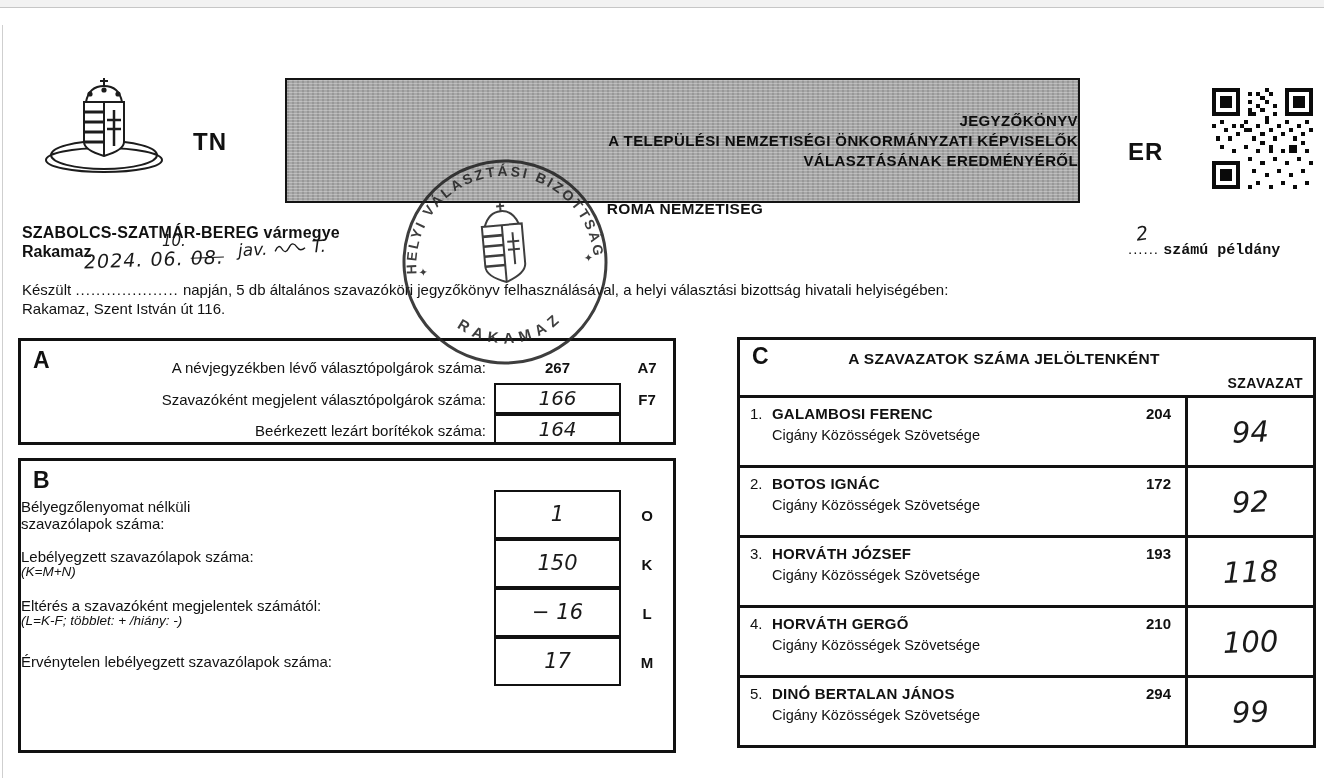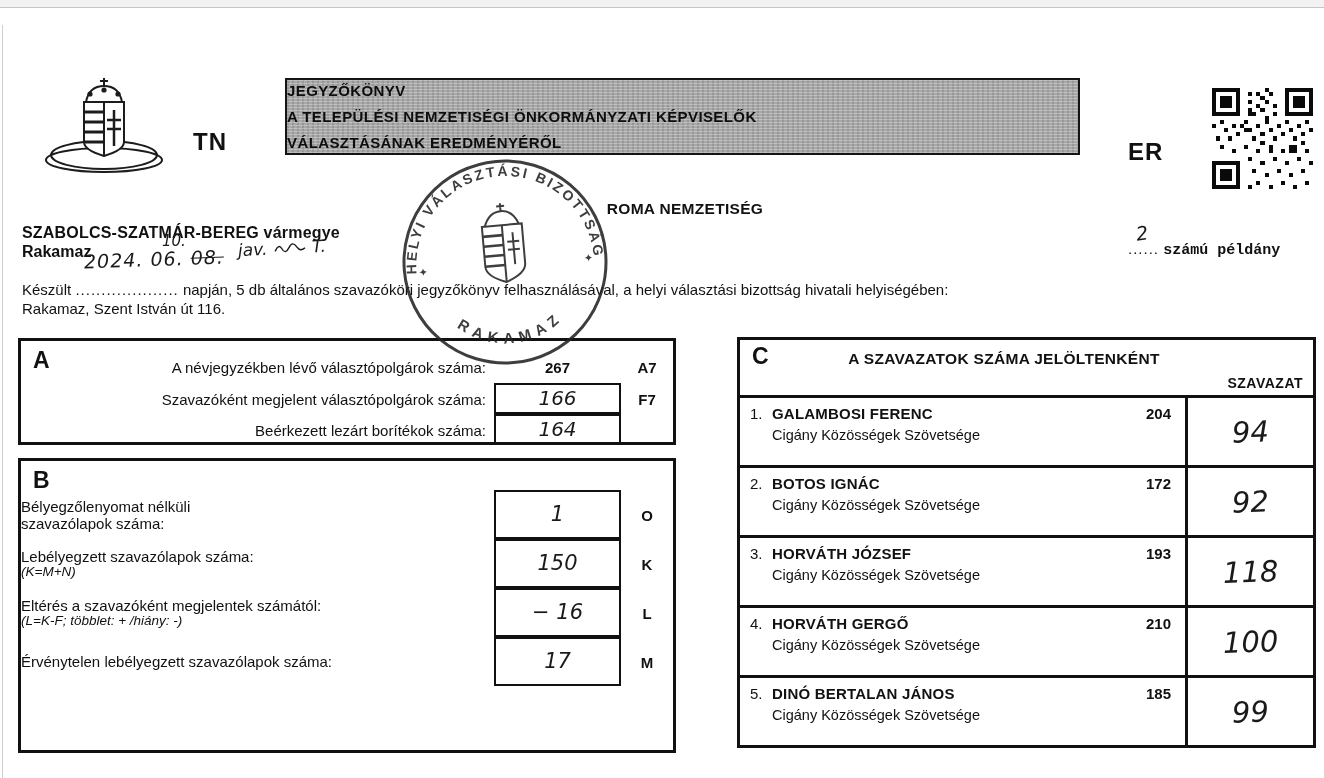--- a/index.html
+++ b/index.html
@@ -11,28 +11,28 @@
   .top-strip { position:absolute; left:0; top:0; width:1324px; height:8px;
     background:#f2f2f2; border-bottom:1px solid #c6c6c6; }
   .left-edge { position:absolute; left:2px; top:25px; bottom:0; width:1px; background:#cfcfcf; }
 
   .abs { position:absolute; }
   .hw { font-family:"DejaVu Sans", sans-serif; font-style:italic; color:#1a1a1a; }
 
   
   .corner-code { font-size:24px; font-weight:bold; letter-spacing:1px; }
   .title-box {
-    left:285px; top:78px; width:795px; height:77px;
+    left:285px; top:78px; width:795px; height:125px;
     background-color:#a8a8a8;
     background-image:
       repeating-linear-gradient(0deg, rgba(255,255,255,.28) 0 1px, rgba(0,0,0,0) 1px 3px),
       repeating-linear-gradient(90deg, rgba(0,0,0,.10) 0 2px, rgba(0,0,0,0) 2px 5px);
     border:2px solid #141414;
-    display:flex; flex-direction:column; justify-content:center; align-items:flex-start;
-    gap:9px; text-align:center; z-index:1;
+    display:flex; flex-direction:column; justify-content:center; align-items:flex-end;
+    gap:3px; text-align:center; z-index:1;
   }
   .title-line { font-weight:bold; font-size:15px; letter-spacing:.4px; color:#0d0d0d; }
   .subtitle { left:560px; top:200px; width:250px; text-align:center;
     font-size:15.5px; font-weight:bold; letter-spacing:.3px; }
 
   
   .county  { left:22px; top:224px; font-size:16px; font-weight:bold; letter-spacing:.2px; }
   .muni    { left:22px; top:243px; font-size:16px; font-weight:bold; }
   .made    { left:22px; top:281px; font-size:15px; width:1240px; }
   .addr    { left:22px; top:300px; font-size:15px; }
@@ -344,21 +344,21 @@
       <div class="c-vote">
         <span class="hw hw-vote">100</span>
       </div>
     </div>
 
     <div class="c-row">
       <div class="c-left">
         <div class="c-line1">
           <span class="c-num">5.</span>
           <span class="c-name">DINÓ BERTALAN JÁNOS</span>
-          <span class="c-code">185</span>
+          <span class="c-code">294</span>
         </div>
         <div class="c-party">Cigány Közösségek Szövetsége</div>
       </div>
       <div class="c-vote">
         <span class="hw hw-vote">99</span>
       </div>
     </div>
   </div>
 </div>
 

